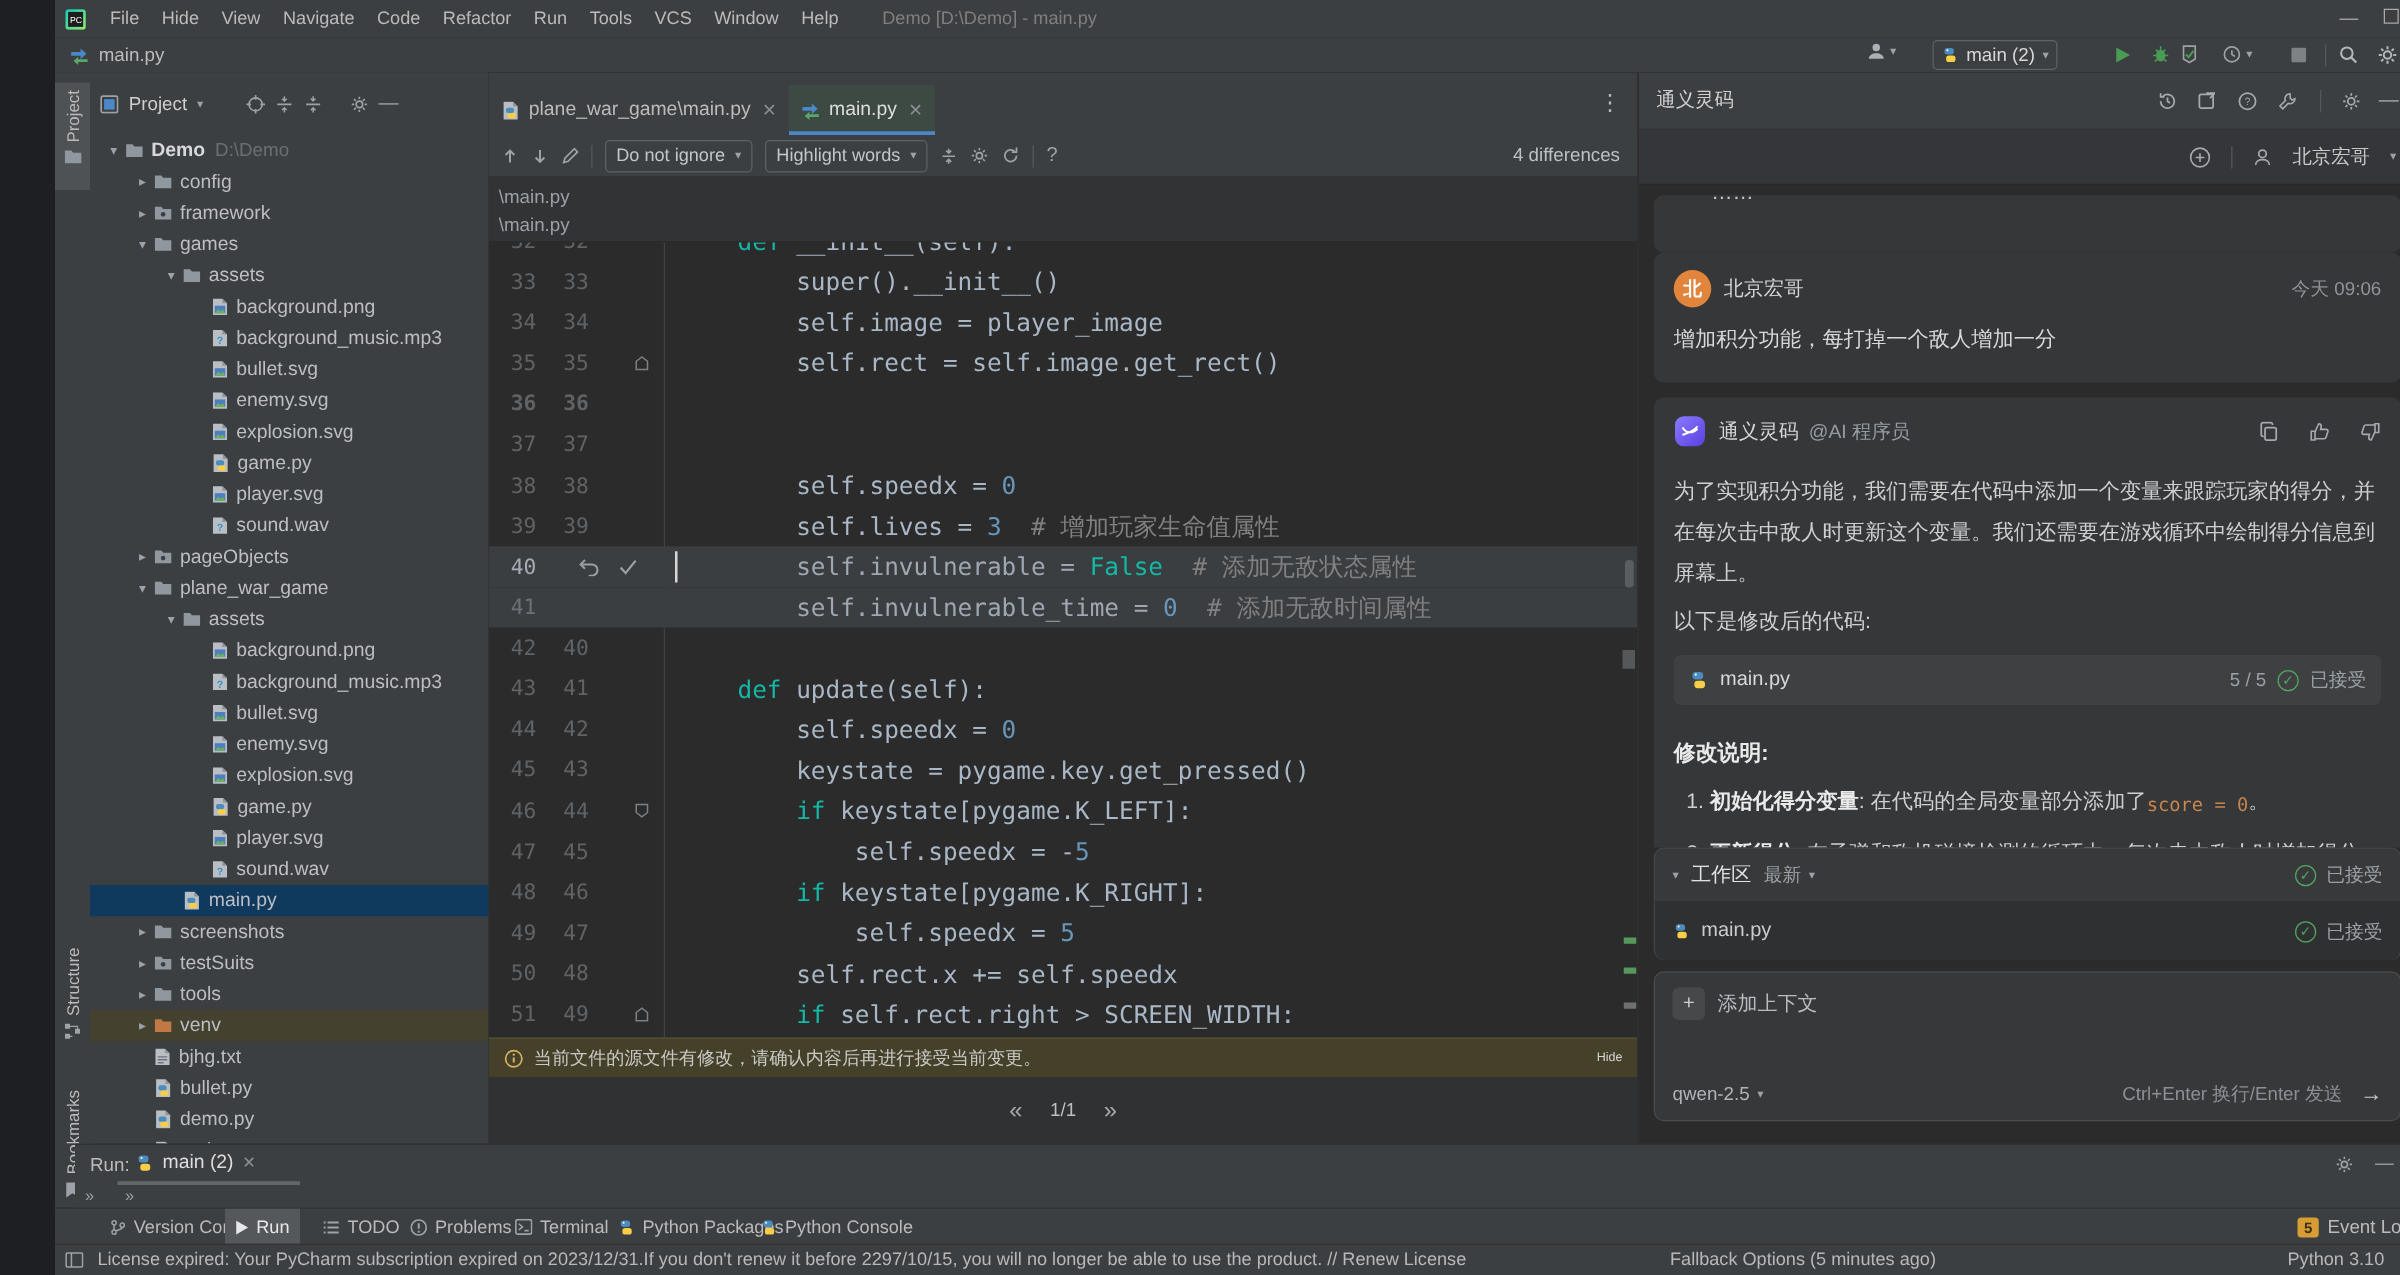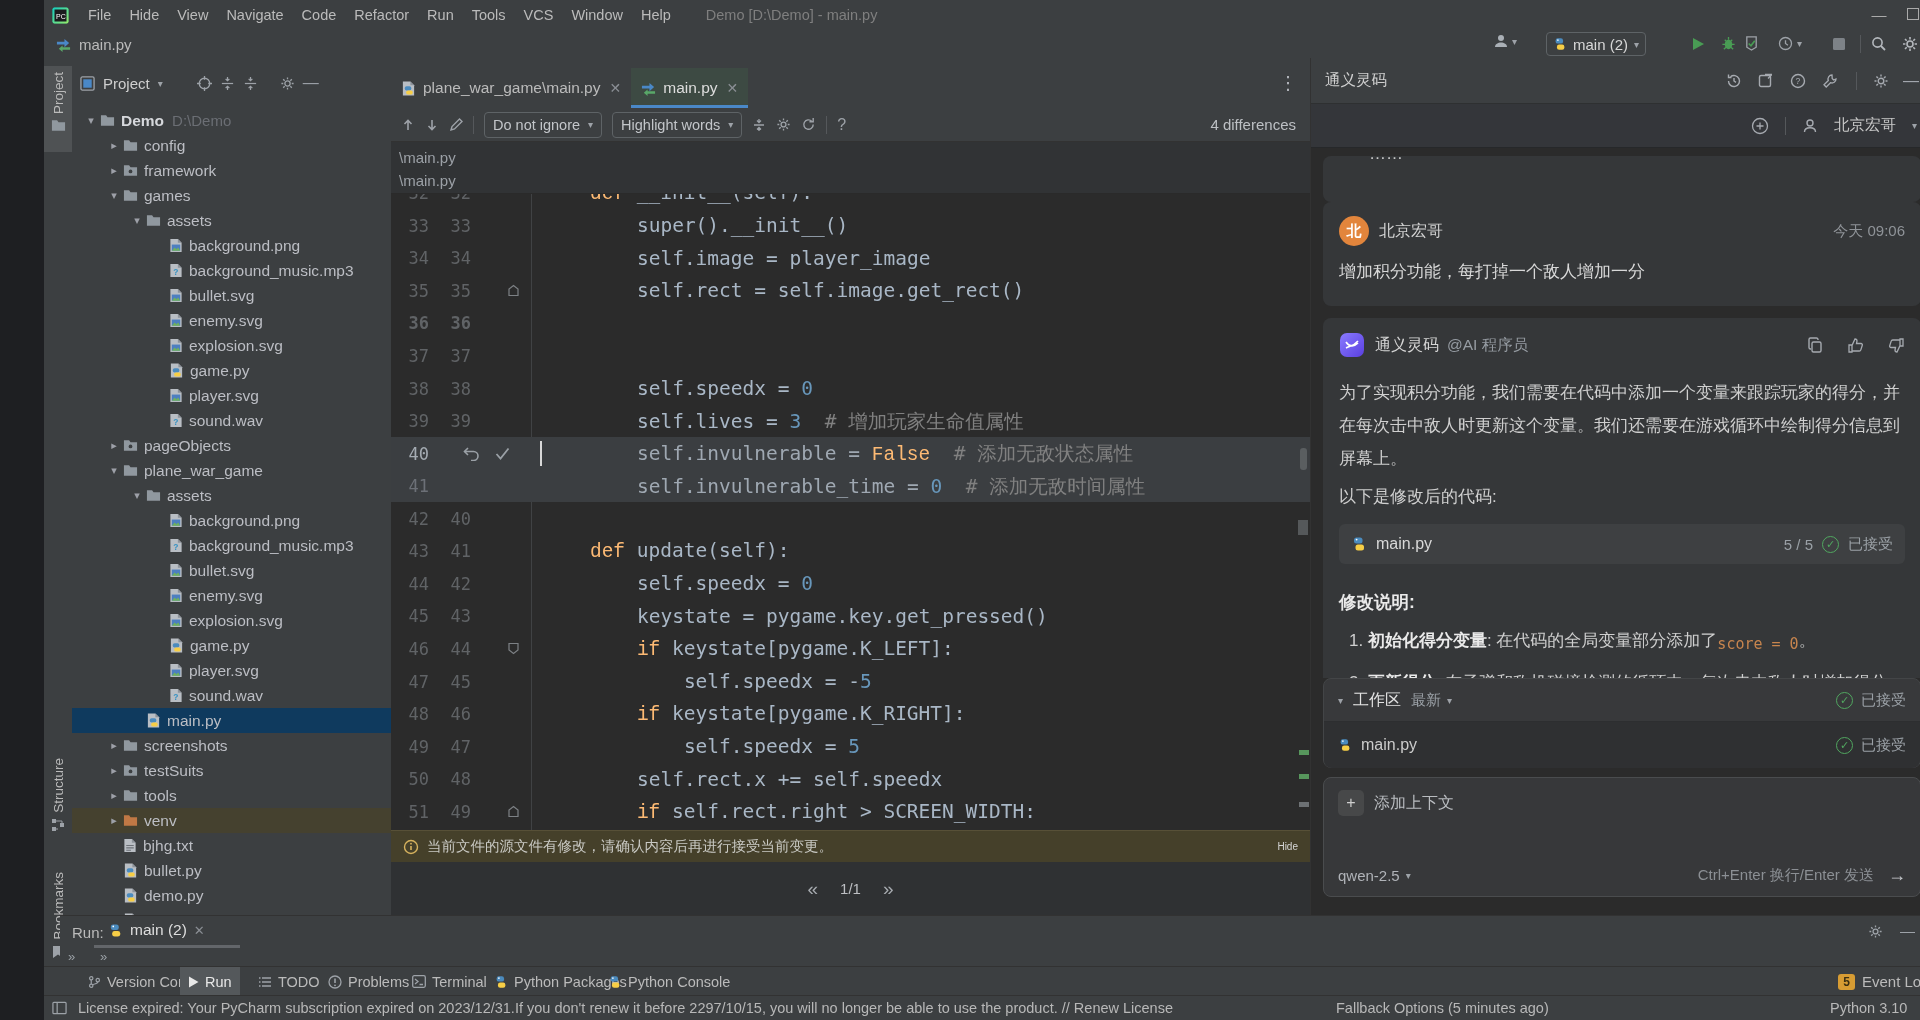--- a/index.html
+++ b/index.html
@@ -58,21 +58,21 @@
   .dpath{color:#9ba0a6;font-size:15px;line-height:23px;}
   #code{position:absolute;left:0;top:136px;width:919px;height:636px;overflow:hidden;background:#2b2b2b;}
   #code .gutline{position:absolute;left:140px;top:0;height:100%;border-left:1px solid #404244;}
   .crow{position:absolute;left:0;width:919px;height:32.55px;display:flex;align-items:center;font-family:"DejaVu Sans Mono","Liberation Mono",monospace;}
   .crow.hl{background:#3b3e41;}
   .crow .ln{position:absolute;width:36px;text-align:right;color:#606366;font-size:17px;font-family:"DejaVu Sans Mono",monospace;}
   .crow .ln.l{left:2px;} .crow .ln.r{left:44px;}
   .crow.hl .ln.l{color:#a4abb2;} .crow.hl.dim .ln.l{color:#6c7077;}
   .crow .codeline{position:absolute;left:152px;white-space:pre;font-size:19.5px;color:#a9b7c6;}
   .crow.hl .codeline{color:#9fa8b2;}
-  .tok-kw{color:#fdba74;font-family:Liberation Mono, monospace;} .tok-num{color:#6897bb;} .tok-cmt{color:#808080;}
+  .tok-kw{color:#14b8a6;} .tok-num{color:#6897bb;} .tok-cmt{color:#808080;}
   .caret{position:absolute;left:149px;top:4px;width:2px;height:25px;background:#d8d8d8;}
   .gmark{position:absolute;color:#83878b;}
   #notif{position:absolute;left:0;top:772px;width:919px;height:32px;background:#45402a;border-top:1px solid #575037;display:flex;align-items:center;gap:8px;padding:0 12px;box-sizing:border-box;}
   #notif .txt{color:#c9c9c4;font-size:14.5px;}
   #notif .hide{margin-left:auto;color:#d6d6d6;font-size:10px;}
   #pager{position:absolute;left:0;top:804px;width:919px;height:53px;background:#2f3133;display:flex;align-items:center;justify-content:center;gap:22px;color:#a7abb0;}
   #pager .pg{font-size:19px;} #pager .plabel{font-size:15px;color:#bdbfc3;}
   .sb-mark{position:absolute;}
 
   

